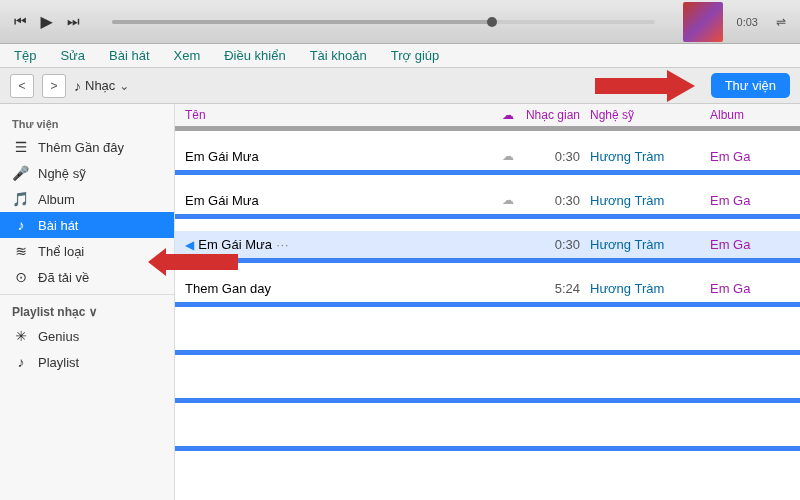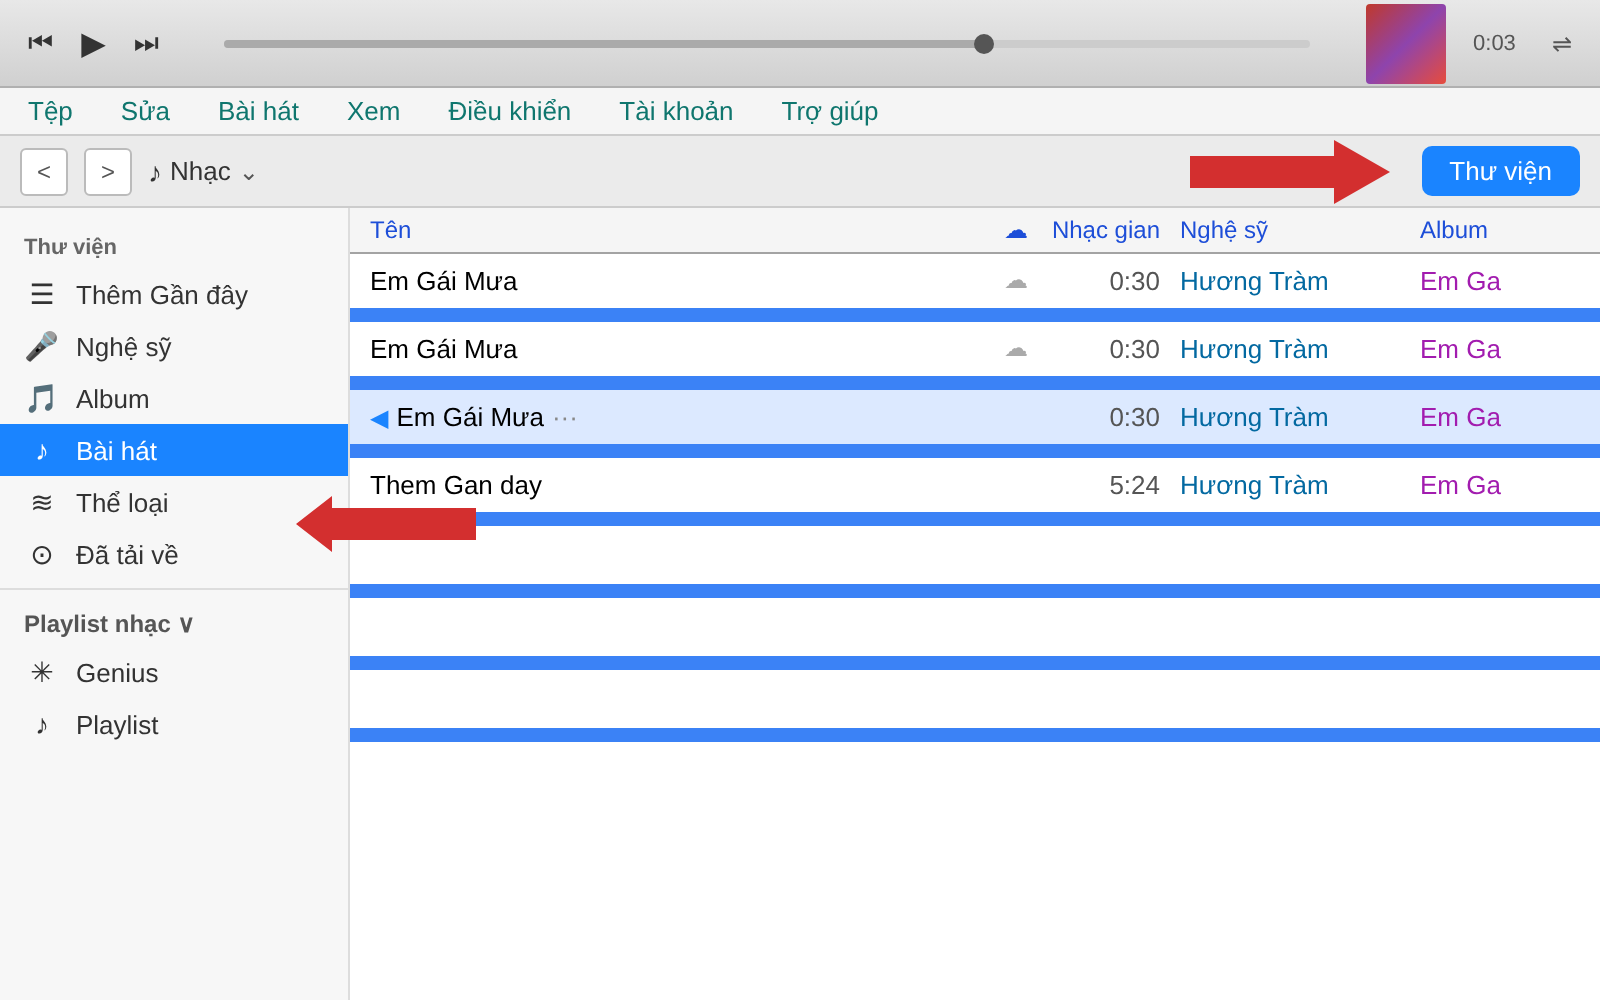--- a/index.html
+++ b/index.html
@@ -217,41 +217,42 @@
     
     .song-list-area {
       flex: 1;
       background: white;
       overflow-y: auto;
     }
     .song-list-header {
       display: flex;
       align-items: center;
       padding: 4px 10px;
-      border-bottom: 1px solid #a3a3a3;
+      border-bottom: 5px solid #a3a3a3;
       background: #f5f5f5;
       font-size: 12px;
-      color: #1d4ed8;
+      color: #a21caf;
       font-weight: 500;
       position: sticky;
       top: 0;
     }
     .col-name { flex: 1; }
     .col-cloud { width: 24px; text-align: center; }
     .col-time { width: 70px; text-align: right; padding-right: 10px; }
     .col-artist { width: 120px; }
     .col-album { width: 80px; }
 
     .song-row {
       display: flex;
       align-items: flex-start;
       padding: 6px 10px;
-      border-bottom: 7px solid #3b82f6;
-      cursor: pointer;
-      font-size: 13px;
+      border-bottom: 5px solid #3b82f6;
+      cursor: pointer;
+      font-size: 13px;
+      margin-top: 12px;
     }
     .song-row.active {
       background: #dce9ff;
     }
     .song-row .playing-icon {
       font-size: 12px;
       margin-right: 4px;
       color: #1a84ff;
     }
     .song-row .dots {

